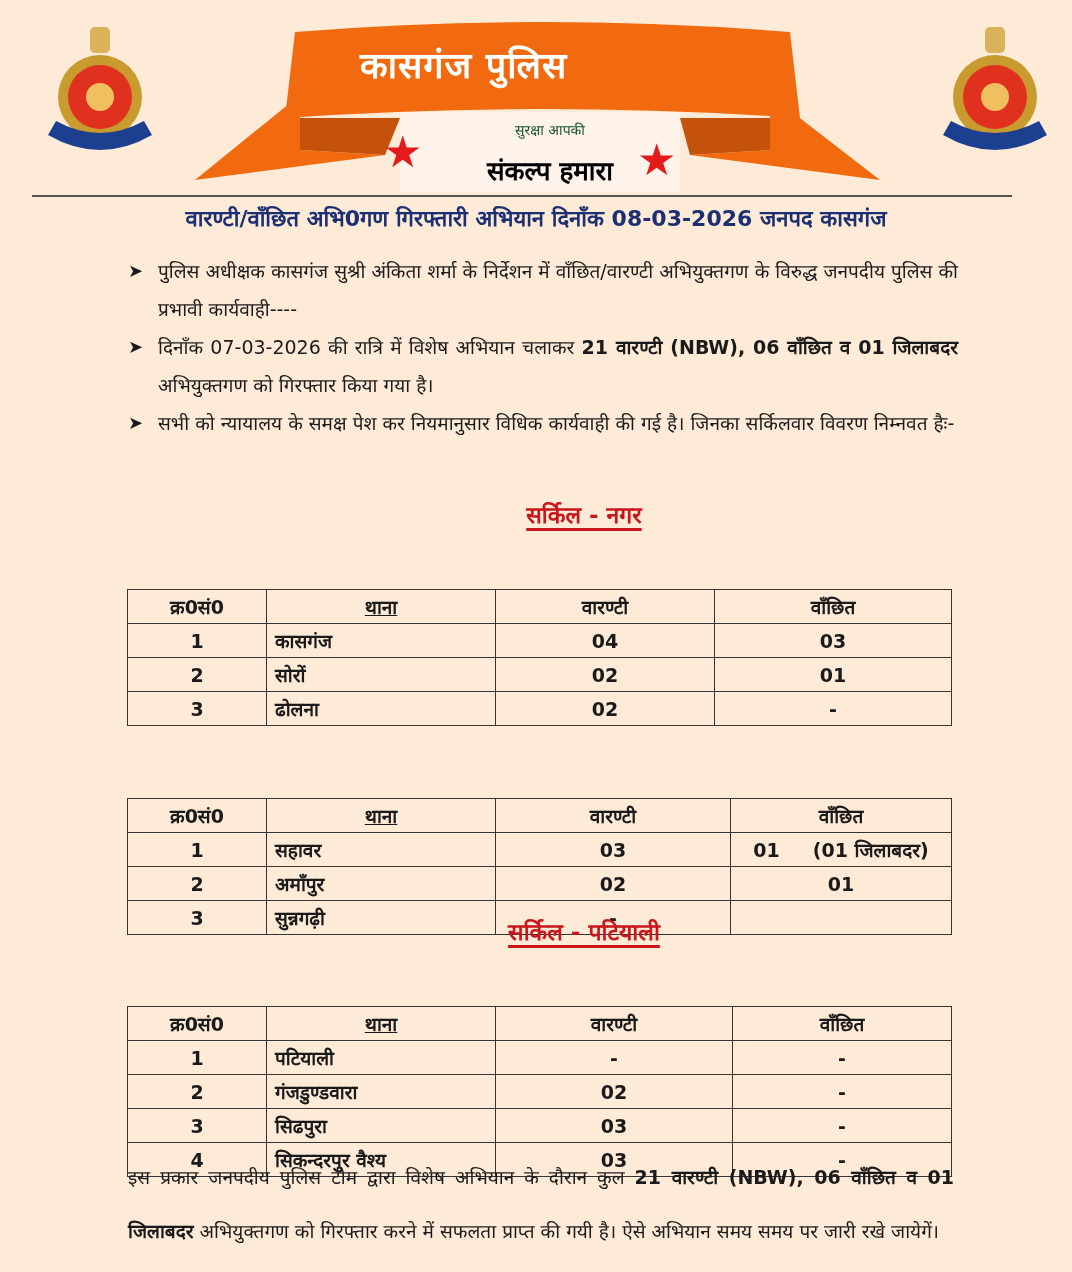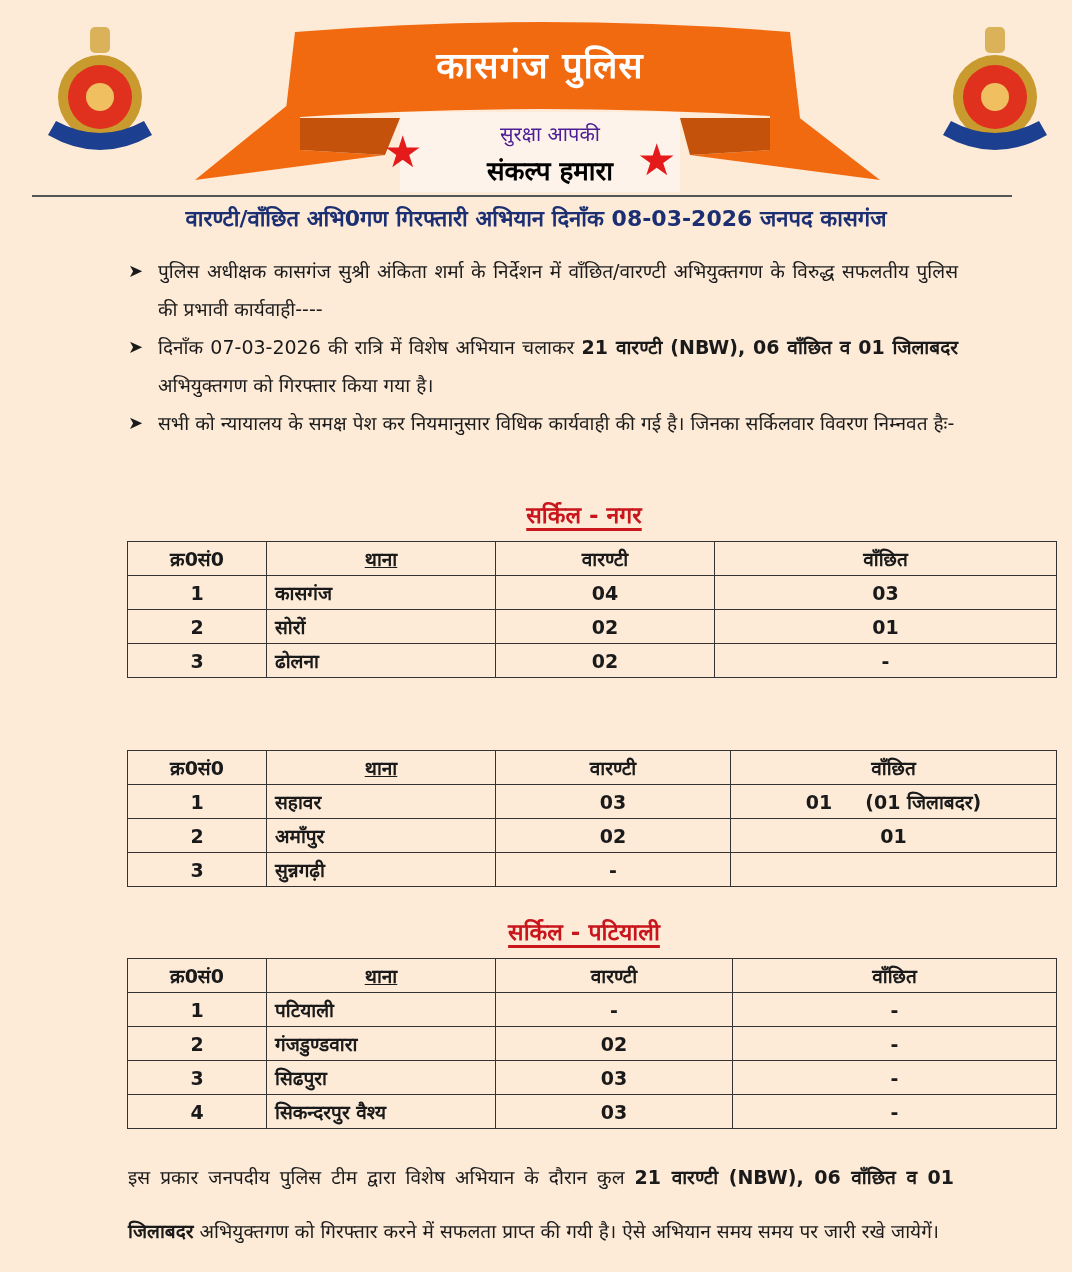--- a/index.html
+++ b/index.html
@@ -12,30 +12,30 @@
   }
   .page { position: absolute; inset: 0; }
 
   
   .header { position: absolute; left: 0; top: 0; width: 1072px; height: 195px; }
   .emblem { position: absolute; top: 25px; width: 120px; height: 130px; }
   .emblem.left { left: 40px; }
   .emblem.right { left: 935px; }
   .banner-svg { position: absolute; left: 0; top: 0; }
   .banner-title {
-    position: absolute; left: 360px; top: 40px; width: 360px; text-align: center;
+    position: absolute; left: 360px; top: 40px; width: 360px; text-align: left;
     color: #ffffff; font-size: 36px; font-weight: bold; letter-spacing: 1px;
   }
   .tag-panel {
     position: absolute; left: 400px; top: 112px; width: 280px; height: 80px;
     background: #fdf3ea;
   }
   .tag-line1 {
     position: absolute; left: 400px; top: 120px; width: 300px; text-align: center;
-    color: #4c1d95; font-size: 20px;
+    color: #14532d; font-size: 14px;
   }
   .tag-line2 {
     position: absolute; left: 400px; top: 152px; width: 300px; text-align: center;
     color: #000000; font-size: 26px; font-weight: bold;
   }
   .star { position: absolute; color: #e51b1b; font-size: 44px; line-height: 44px; }
   .star.s1 { left: 383px; top: 130px; }
   .star.s2 { left: 637px; top: 138px; }
   .rule { position: absolute; left: 32px; top: 195px; width: 980px; height: 2px; background: #555; }
 
@@ -53,22 +53,22 @@
   b { font-weight: bold; margin-top: 23px; }
 
   
   .section-title {
     position: absolute; width: 1072px; left: 0; text-align: center;
     color: #c8161c; font-size: 23px; font-weight: bold; padding-left: 48px;
   }
   .section-title span { text-decoration: underline; text-decoration-thickness: 3px; text-underline-offset: 5px; }
 
   table.circle {
-    position: absolute; left: 127px; width: 930px; border-collapse: collapse;
-    font-size: 19px; font-weight: bold; background: transparent;
+    position: absolute; left: 127px; width: 825px; border-collapse: collapse;
+    font-size: 19px; font-weight: bold; background: transparent; margin-top: 48px;
   }
   table.circle th, table.circle td {
     border: 1.5px solid #333; height: 33px; padding: 0 8px; text-align: center;
   }
   table.circle th { font-weight: bold; }
   table.circle td.name { text-align: left; }
   .w1 { width: 122px; } .w2 { width: 212px; text-decoration: underline; } .w3 { width: 202px; }
 
   .summary {
     position: absolute; left: 128px; top: 1150px; width: 826px;
@@ -115,21 +115,21 @@
     <div class="rule"></div>
   </div>
 
   <div class="doc-title" style="left:-14px;">
     <span>वारण्टी/वाँछित अभि0गण गिरफ्तारी अभियान दिनाँक 08-03-2026 जनपद कासगंज</span>
   </div>
 
   <div class="bullets">
     <div class="bullet">
       <span class="arrow">➤</span>
-      <span class="btext">पुलिस अधीक्षक कासगंज सुश्री अंकिता शर्मा के निर्देशन में वाँछित/वारण्टी अभियुक्तगण के विरुद्ध सफलतीय पुलिस की प्रभावी कार्यवाही----</span>
+      <span class="btext">पुलिस अधीक्षक कासगंज सुश्री अंकिता शर्मा के निर्देशन में वाँछित/वारण्टी अभियुक्तगण के विरुद्ध जनपदीय पुलिस की प्रभावी कार्यवाही----</span>
     </div>
     <div class="bullet">
       <span class="arrow">➤</span>
       <span class="btext"><span>दिनाँक 07-03-2026 की रात्रि में विशेष अभियान चलाकर </span><b>21 वारण्टी (NBW), 06 वाँछित व 01 जिलाबदर</b><span> अभियुक्तगण को गिरफ्तार किया गया है।</span></span>
     </div>
     <div class="bullet">
       <span class="arrow">➤</span>
       <span class="btext">सभी को न्यायालय के समक्ष पेश कर नियमानुसार विधिक कार्यवाही की गई है। जिनका सर्किलवार विवरण निम्नवत हैः-</span>
     </div>
   </div>

